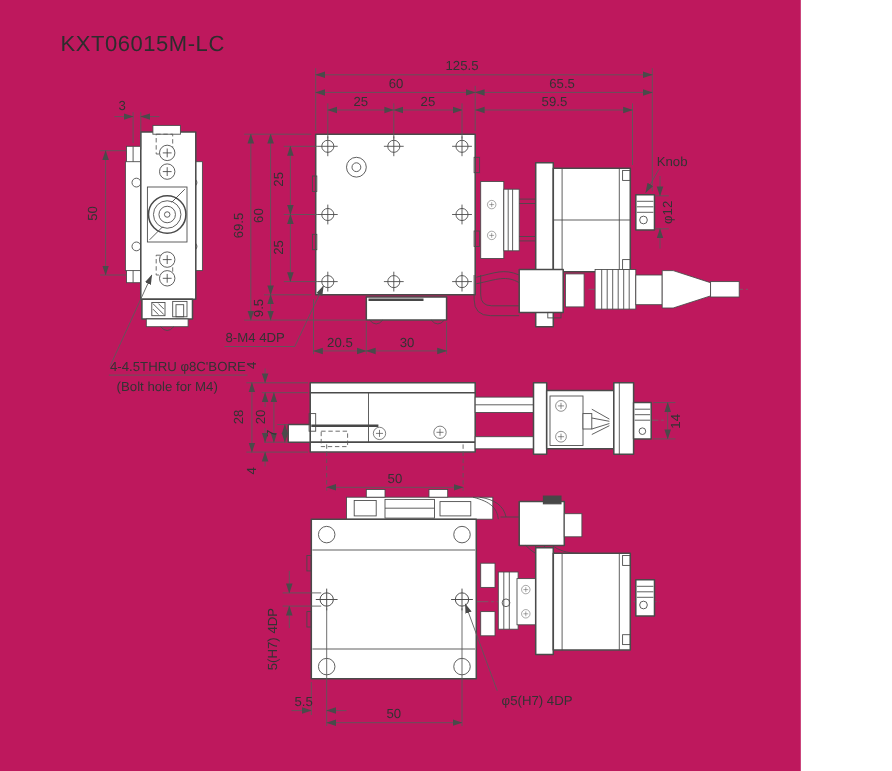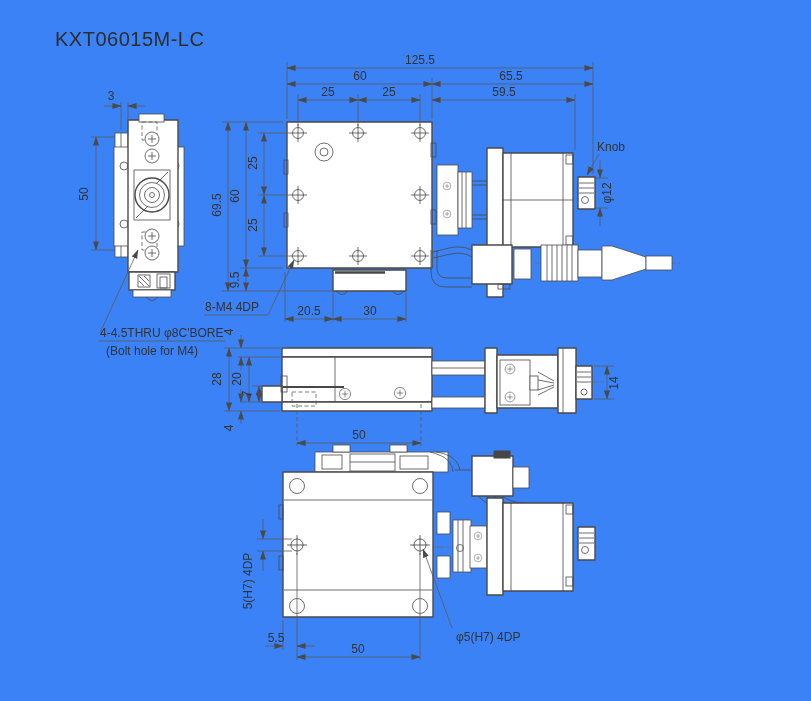--- a/index.html
+++ b/index.html
@@ -1,16 +1,16 @@
 <!DOCTYPE html>
 <html><head>
 <meta charset="utf-8">
 <style>
   html,body{margin:0;padding:0;background:#fff;}
-  .page{position:relative;width:811px;height:701px;background:#3b82f6;overflow:hidden;
+  .page{position:relative;width:728px;height:701px;background:#be185d;overflow:hidden;
         font-family:"Liberation Sans",sans-serif;}
   svg text{font:12px "Liberation Sans",sans-serif;fill:#333;}
   svg text.title{font:20px "Liberation Sans",sans-serif;fill:#2d2d2d;letter-spacing:.5px;}
   .ol {stroke:#4a4a4a;stroke-width:1.4;fill:none;stroke-linejoin:round;}
   .olw{stroke:#4a4a4a;stroke-width:1.4;fill:#fff;stroke-linejoin:round;}
   .tl {stroke:#4a4a4a;stroke-width:.8;fill:none;}
   .tlw{stroke:#4a4a4a;stroke-width:.8;fill:#fff;}
   .dim{stroke:#5a5a5a;stroke-width:.8;fill:none;}
   .dsh{stroke:#5a5a5a;stroke-width:.8;fill:none;stroke-dasharray:4 2.5;}
   .cl {stroke:#6a6a6a;stroke-width:.7;fill:none;stroke-dasharray:11 2.5 2.5 2.5;}

